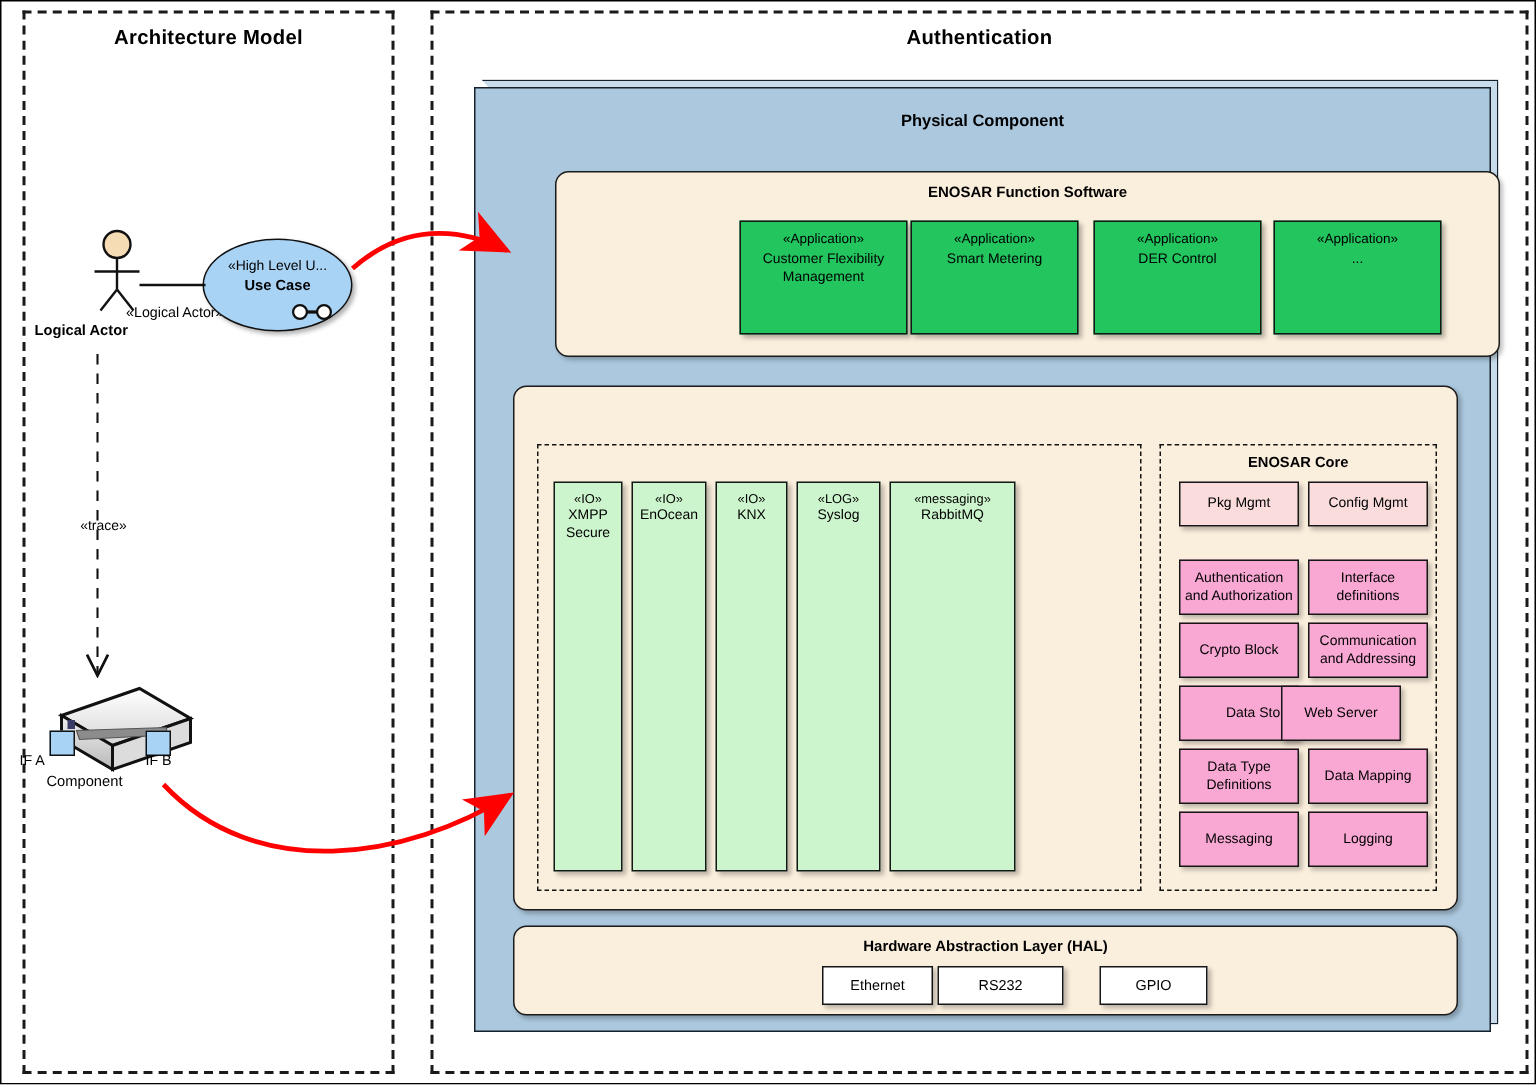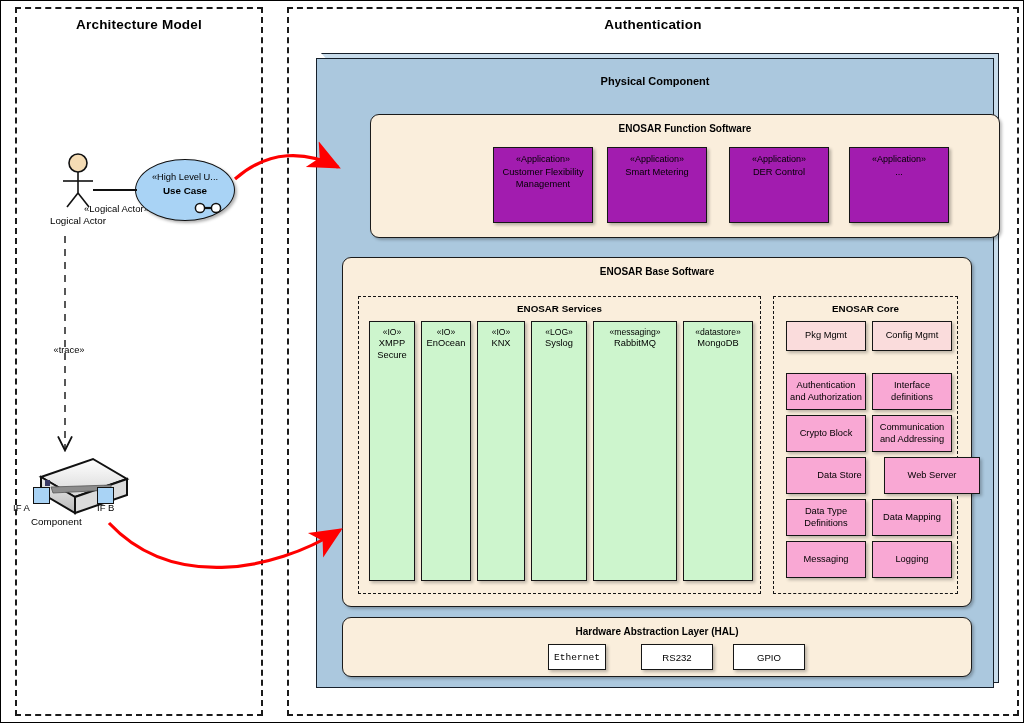--- a/index.html
+++ b/index.html
@@ -47,21 +47,21 @@
   }
 
   
   #actor-group { position: absolute; left: 22px; top: 150px; width: 110px; height: 90px; }
   #actor-label-stereo {
     position: absolute; left: 16px; top: 52px; width: 110px;
     text-align: right; font-size: 9.5px; white-space: nowrap;
   }
   #actor-label-name {
     position: absolute; left: 0; top: 64px; width: 110px;
-    text-align: center; font-size: 9.8px; font-weight: normal; white-space: nowrap;
+    font-size: 9.8px; font-weight: bold; white-space: nowrap;
   }
 
   
   #usecase {
     position: absolute;
     left: 134px; top: 158px;
     width: 100px; height: 62px;
     border: 1.6px solid #111;
     border-radius: 50%;
     background: #A9D3F5;
@@ -134,22 +134,22 @@
   }
 
   #panel-function-software { left: 25px;  top: 55px;  width: 630px; height: 124px; margin-left: 28px; }
   #panel-base-software     { left: 25px;  top: 198px; width: 630px; height: 350px; }
   #panel-hal              { left: 25px;  top: 558px; width: 630px; height: 60px; }
 
   
   .app-box {
     position: absolute;
     top: 32px;
-    width: 100px; height: 76px;
-    background: #a21caf;
+    width: 112px; height: 76px;
+    background: #22c55e;
     border: 1.6px solid #161616;
     box-sizing: border-box;
     box-shadow: 2px 2px 3px rgba(0,0,0,.28);
   }
   .app-stereo {
     position: absolute; left: 0; right: 0; top: 6px;
     text-align: center; font-size: 9px; white-space: nowrap;
   }
   .app-name {
     position: absolute; left: 2px; right: 2px; top: 18px;
@@ -314,24 +314,22 @@
         <div class="app-name">DER Control</div>
       </div>
 
       <div class="app-box" style="left:478px;">
         <div class="app-stereo">«Application»</div>
         <div class="app-name">...</div>
       </div>
     </div>
 
     <div class="panel" id="panel-base-software">
-      <div class="panel-title">ENOSAR Base Software</div>
 
       <div class="dashed-region" id="region-services">
-        <div class="dashed-title">ENOSAR Services</div>
 
         <div class="service-col" style="left:10px;width:46px;">
           <div class="service-stereo">«IO»</div>
           <div class="service-name">XMPP Secure</div>
         </div>
 
         <div class="service-col" style="left:62px;width:50px;">
           <div class="service-stereo">«IO»</div>
           <div class="service-name">EnOcean</div>
         </div>
@@ -344,53 +342,49 @@
         <div class="service-col" style="left:172px;width:56px;">
           <div class="service-stereo">«LOG»</div>
           <div class="service-name">Syslog</div>
         </div>
 
         <div class="service-col" style="left:234px;width:84px;">
           <div class="service-stereo">«messaging»</div>
           <div class="service-name">RabbitMQ</div>
         </div>
 
-        <div class="service-col" style="left:324px;width:70px;">
-          <div class="service-stereo">«datastore»</div>
-          <div class="service-name">MongoDB</div>
-        </div>
       </div>
 
       <div class="dashed-region" id="region-core">
         <div class="dashed-title">ENOSAR Core</div>
 
         <div class="core-box mgmt" style="left:12px;top:24px;width:80px;height:30px;">Pkg Mgmt</div>
         <div class="core-box mgmt" style="left:98px;top:24px;width:80px;height:30px;">Config Mgmt</div>
 
         <div class="core-box" style="left:12px;top:76px;width:80px;height:37px;">Authentication and Authorization</div>
         <div class="core-box" style="left:98px;top:76px;width:80px;height:37px;">Interface definitions</div>
 
         <div class="core-box" style="left:12px;top:118px;width:80px;height:37px;">Crypto Block</div>
         <div class="core-box" style="left:98px;top:118px;width:80px;height:37px;">Communication and Addressing</div>
 
         <div class="core-box" style="left:12px;top:160px;width:80px;height:37px;padding-left:28px;">Data Store</div>
-        <div class="core-box" style="left:110px;top:160px;width:96px;height:37px;">Web Server</div>
+        <div class="core-box" style="left:80px;top:160px;width:80px;height:37px;">Web Server</div>
 
         <div class="core-box" style="left:12px;top:202px;width:80px;height:37px;">Data Type Definitions</div>
         <div class="core-box" style="left:98px;top:202px;width:80px;height:37px;">Data Mapping</div>
 
         <div class="core-box" style="left:12px;top:244px;width:80px;height:37px;">Messaging</div>
         <div class="core-box" style="left:98px;top:244px;width:80px;height:37px;">Logging</div>
       </div>
     </div>
 
     <div class="panel" id="panel-hal">
       <div class="panel-title">Hardware Abstraction Layer (HAL)</div>
-      <div class="hal-box" style="left:205px;width:58px;font-family:Liberation Mono, monospace;">Ethernet</div>
-      <div class="hal-box" style="left:298px;width:72px;">RS232</div>
+      <div class="hal-box" style="left:205px;width:74px;">Ethernet</div>
+      <div class="hal-box" style="left:282px;width:84px;">RS232</div>
       <div class="hal-box" style="left:390px;width:72px;">GPIO</div>
     </div>
   </div>
 
   <svg class="overlay">
     <defs>
       <marker id="redArrow" markerWidth="11" markerHeight="11" refX="9" refY="5.5" orient="auto" markerUnits="strokeWidth">
         <path d="M0,1 L10,5.5 L0,10 L2.6,5.5 Z" fill="#FF0000"></path>
       </marker>
       <marker id="traceArrow" markerWidth="12" markerHeight="12" refX="10" refY="6" orient="auto" markerUnits="strokeWidth">

